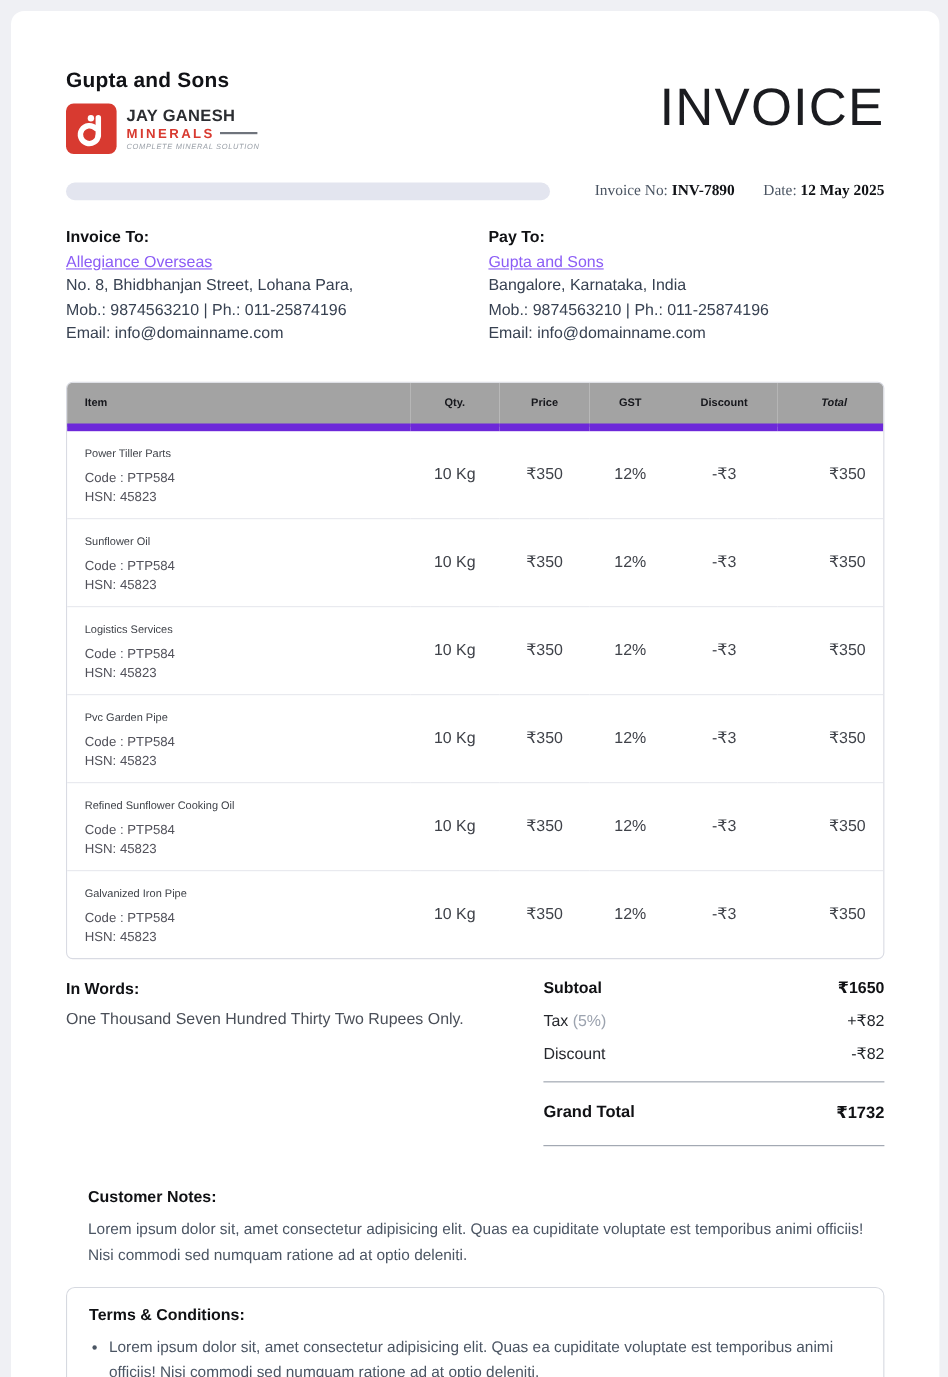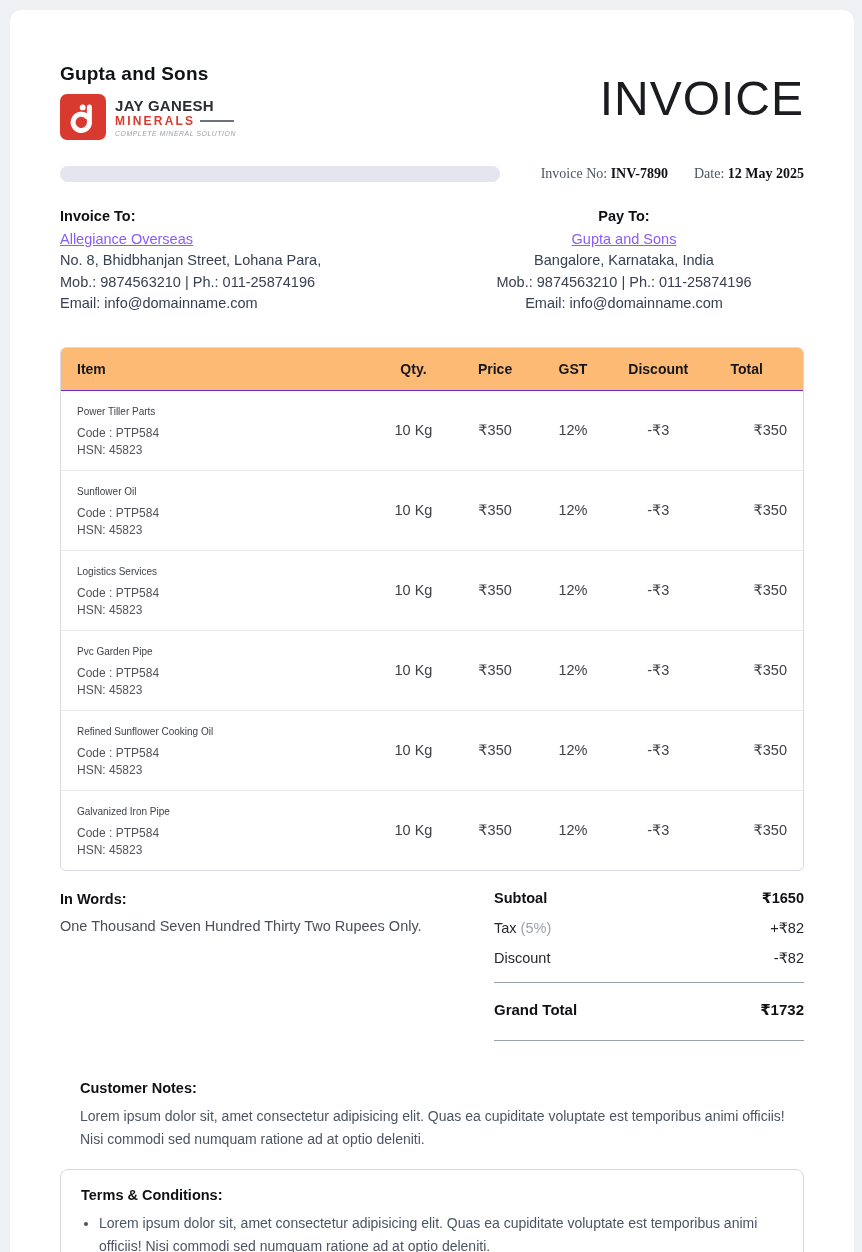--- a/index.html
+++ b/index.html
@@ -34,34 +34,34 @@
   .meta-row { display:flex; align-items:center; margin:26px 0 24px 0;font-family:Liberation Serif, serif; }
   .meta-pill { width:440px; height:16px; border-radius:8px; background:#e3e5ef; }
   .meta-spacer { flex:1; }
   .meta-group { font-size:14px; color:#4b5563; white-space:nowrap; }
   .meta-group b { color:#0f1115; font-weight:700; }
   .meta-group + .meta-group { margin-left:26px; }
   
   .addresses { display:flex; justify-content:space-between; margin-bottom:32px; }
   .addr { font-size:14.5px; line-height:21.5px; color:#374151; }
   .addr-left { width:360px; text-align:left; }
-  .addr-right { width:360px; text-align:center; }
+  .addr-right { width:360px; text-align:left; }
   .addr-heading { font-weight:700; color:#101114; margin-bottom:1px; }
   .addr-name { text-decoration:underline; color:#8b5cf6; }
   
   .table-wrap { border:1px solid #d9dbe3; border-radius:6px; overflow:hidden; }
   table { width:100%; border-collapse:collapse; table-layout:fixed; }
   col.c1{width:42%} col.c2{width:11%} col.c3{width:11%} col.c4{width:10%} col.c5{width:13%} col.c6{width:13%}
   thead th {
-    background:#fdba74; font-size:14px; font-weight:700; color:#16171c;
-    padding:13px 0; border-bottom:1px solid #6d28d9;
+    background:#a3a3a3; font-size:10px; font-weight:700; color:#16171c;
+    padding:13px 0; border-bottom:7px solid #6d28d9;
   }
   thead th.c-item { text-align:left; padding-left:16px; }
   thead th.c-mid  { text-align:center; }
-  thead th.c-total{ text-align:center; padding-right:16px; }
+  thead th.c-total{ text-align:right; padding-right:33px;font-style:italic; }
   tbody tr + tr td { border-top:1px solid #e7e8ee; }
   tbody td { vertical-align:middle; padding:11px 0; font-size:14.5px; color:#3f4249; }
   tbody td.c-item { padding-left:16px; }
   tbody td.c-mid  { text-align:center; }
   tbody td.c-total{ text-align:right; padding-right:16px; }
   .item-name { font-size:10px; color:#3f4249; line-height:20px; margin-bottom:3px; }
   .item-meta { font-size:12px; color:#52525b; line-height:17px; }
   
   .totals { display:flex; justify-content:space-between; margin-top:12px; }
   .inwords { width:380px; padding-top:8px; }

